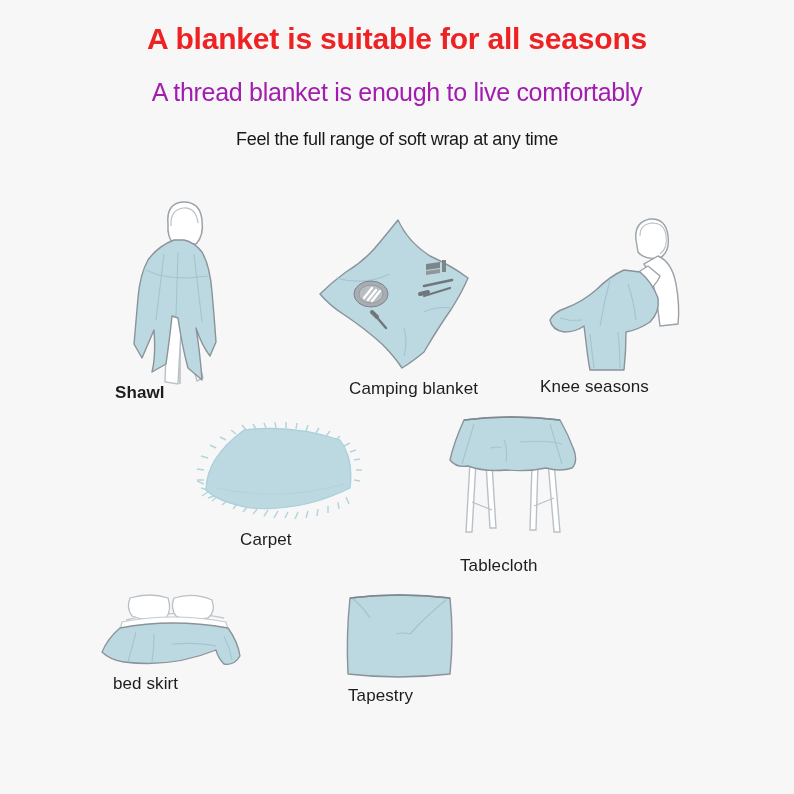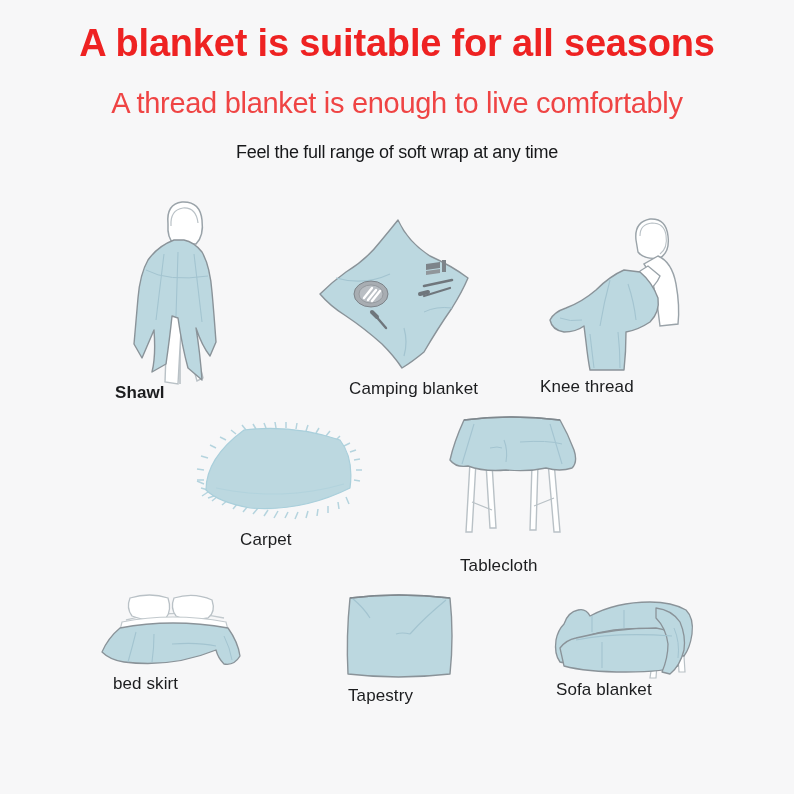--- a/index.html
+++ b/index.html
@@ -23,31 +23,31 @@
   
   .headings {
     position: absolute;
     top: 0; left: 0;
     width: 794px;
     text-align: center;
   }
   .title-main {
     margin: 0;
     padding-top: 22px;
-    font-size: 38px;
+    font-size: 30px;
     font-weight: bold;
     color: #ee2222;
     letter-spacing: -0.2px;
   }
   .title-sub1 {
     margin: 0;
     padding-top: 22px;
-    font-size: 29px;
+    font-size: 25px;
     font-weight: normal;
-    color: #ef4444;
+    color: #a21caf;
     letter-spacing: -0.3px;
   }
   .title-sub2 {
     margin: 0;
     padding-top: 22px;
     font-size: 18px;
     font-weight: normal;
     color: #17181a;
     letter-spacing: -0.3px;
   }
@@ -139,21 +139,21 @@
       <path d="M84 56 Q70 62 56 76 Q42 88 26 94 Q14 98 10 106 Q12 116 24 118
                Q36 118 44 112 L46 128 Q48 146 50 156 L84 156 Q86 138 86 118
                Q98 116 110 108 Q120 98 118 84 Q112 68 100 58 Z" fill="#bcd8e0" stroke="#8a9399" stroke-width="1.4" stroke-linejoin="round"></path>
 
       <path d="M70 66 Q64 88 60 112" fill="none" stroke="#a3c4d0" stroke-width="1.1"></path>
       <path d="M88 70 Q94 88 96 106" fill="none" stroke="#a3c4d0" stroke-width="1.1"></path>
       <path d="M50 120 Q52 138 54 154" fill="none" stroke="#a3c4d0" stroke-width="1.1"></path>
       <path d="M78 118 Q80 136 80 154" fill="none" stroke="#a3c4d0" stroke-width="1.1"></path>
       <path d="M20 104 Q30 108 42 106" fill="none" stroke="#a3c4d0" stroke-width="1"></path>
     </svg>
-    <div class="cell-label" style="left:0px; top:163px;">Knee thread</div>
+    <div class="cell-label" style="left:0px; top:163px;">Knee seasons</div>
   </div>
 
   <div class="cell" style="left:192px; top:418px;">
     <svg width="170" height="110" viewBox="0 0 170 110">
 
       <g stroke="#b5d4de" stroke-width="1.5">
         <path d="M16 74 L10 78 M26 78 L20 83 M36 82 L30 87 M46 85 L41 91 M56 88 L51 94
                  M66 90 L61 96 M76 92 L72 98 M86 93 L82 100 M96 94 L93 100 M106 94 L103 101
                  M116 93 L114 100 M126 91 L125 98 M136 88 L136 95 M146 84 L147 91 M154 79 L157 86"></path>
         <path d="M54 12 L50 7 M64 11 L61 6 M74 10 L72 5 M84 10 L83 4 M94 10 L94 4
@@ -221,37 +221,14 @@
 
       <path d="M12 10 Q24 20 30 30" fill="none" stroke="#a3c4d0" stroke-width="1.2"></path>
       <path d="M106 12 Q84 30 70 46" fill="none" stroke="#a3c4d0" stroke-width="1.2"></path>
       <path d="M70 46 Q62 44 56 46" fill="none" stroke="#a3c4d0" stroke-width="1.1"></path>
 
       <path d="M10 10 Q58 4 110 10" fill="none" stroke="#7f888e" stroke-width="1.5"></path>
     </svg>
     <div class="cell-label" style="left:8px; top:98px;">Tapestry</div>
   </div>
 
-  <div class="cell" style="left:546px; top:592px;">
-    <svg width="160" height="92" viewBox="0 0 160 92">
-
-      <path d="M106 72 L104 86 L110 86 L111 72 Z M132 64 L133 80 L139 80 L138 64 Z" fill="#ffffff" stroke="#b9c1c6" stroke-width="1.2"></path>
-
-      <path d="M18 32 Q22 20 32 18 Q40 16 44 24 Q70 10 104 10 Q126 10 140 18
-               Q148 26 146 42 Q144 56 138 64 L128 62 Q126 50 128 40
-               Q100 34 68 38 Q42 42 28 50 L26 66 Q22 72 14 70 Q8 62 10 48 Q12 38 18 32 Z" fill="#bcd8e0" stroke="#8a9399" stroke-width="1.3" stroke-linejoin="round"></path>
-
-      <path d="M14 56 Q20 48 30 46 Q70 36 110 36 Q124 38 130 46 L132 74
-               Q120 80 80 80 Q40 80 18 74 Z" fill="#bcd8e0" stroke="#8a9399" stroke-width="1.3" stroke-linejoin="round"></path>
-
-      <path d="M110 16 Q126 18 134 30 Q140 44 138 58 Q134 74 124 82 L116 80
-               Q122 66 122 52 Q120 36 110 26 Z" fill="#bcd8e0" stroke="#8a9399" stroke-width="1.3" stroke-linejoin="round"></path>
-
-      <path d="M46 24 Q46 34 46 40" fill="none" stroke="#a3c4d0" stroke-width="1.1"></path>
-      <path d="M78 18 Q78 28 78 36" fill="none" stroke="#a3c4d0" stroke-width="1.1"></path>
-      <path d="M30 48 Q70 40 126 44" fill="none" stroke="#a3c4d0" stroke-width="1.1"></path>
-      <path d="M56 50 Q56 64 56 76" fill="none" stroke="#a3c4d0" stroke-width="1.1"></path>
-      <path d="M128 36 Q134 50 132 66" fill="none" stroke="#a3c4d0" stroke-width="1"></path>
-    </svg>
-    <div class="cell-label" style="left:10px; top:88px;">Sofa blanket</div>
-  </div>
 
 </div>
 
 </body></html>

